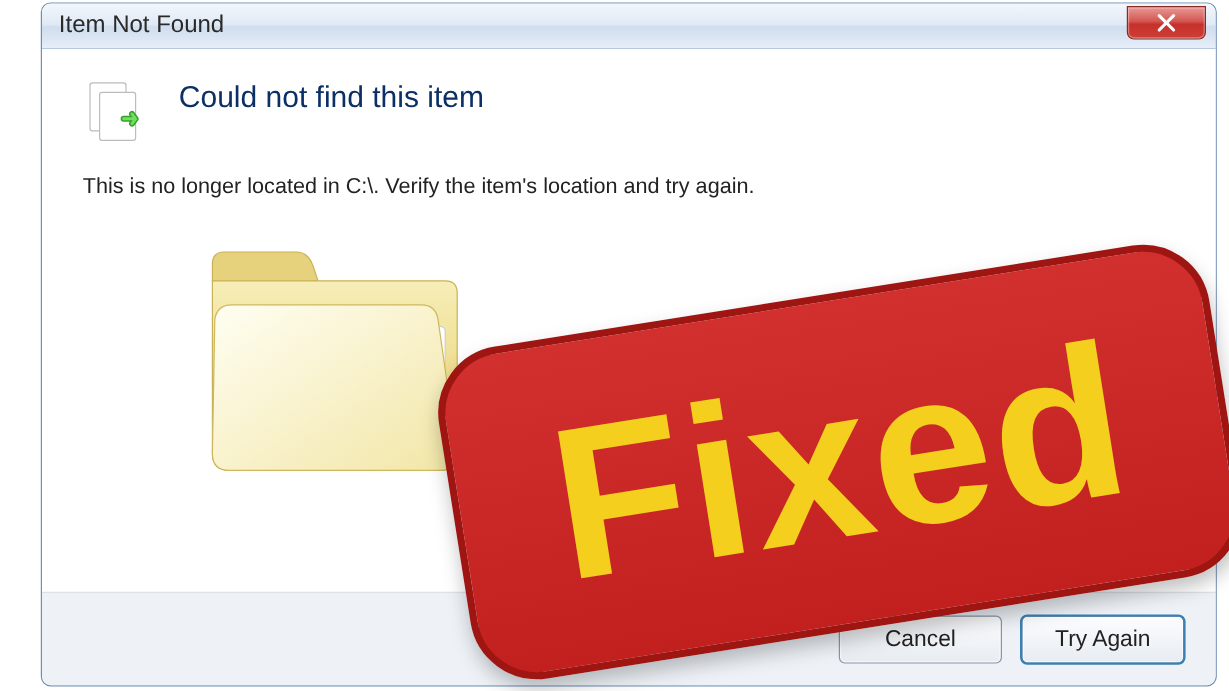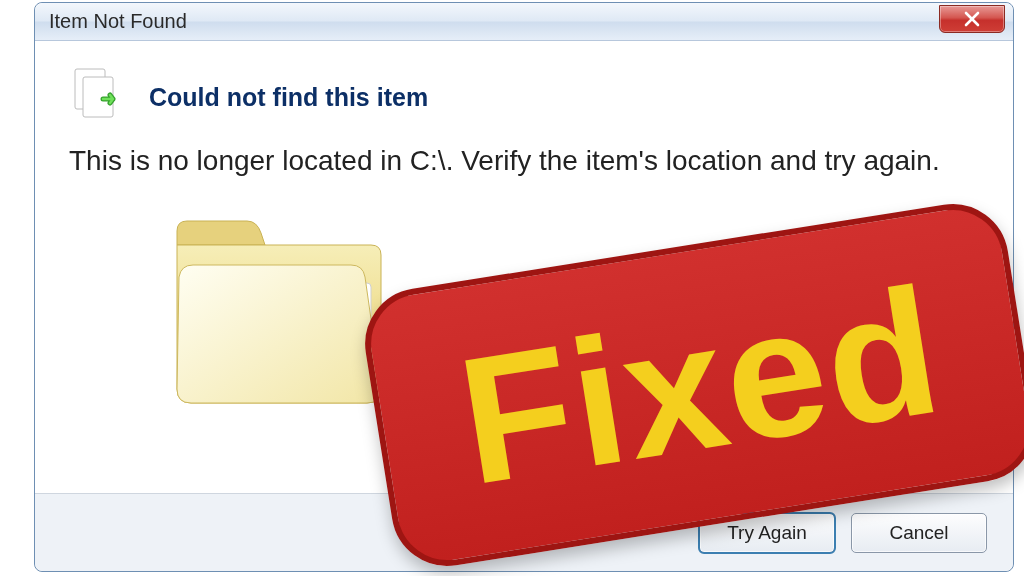--- a/index.html
+++ b/index.html
@@ -38,22 +38,22 @@
   .close-x line { stroke: #fff; stroke-width: 2.6; stroke-linecap: round; }
 
   .body {
     padding: 26px 34px 12px 34px;
     background: #fff;
     height: 452px;
     position: relative;
   }
   .head-row { display: flex; align-items: flex-start; gap: 22px; }
   .doc-ico { width: 58px; height: 58px; flex: 0 0 auto; }
-  .heading { font-size: 25px; color: #0c2f66; font-weight: 700; margin-top: 16px; }
-  .desc { font-size: 28px; color: #222; margin-top: 20px; }
+  .heading { font-size: 25px; color: #0c2f66; font-weight: 400; }
+  .desc { font-size: 18px; color: #222; margin-top: 20px; }
   .item-row { display: flex; gap: 36px; margin-top: 14px; align-items: flex-start; padding-left: 90px; }
   .folder-ico { width: 230px; height: 230px; }
   .item-meta { font-size: 22px; color: #222; line-height: 1.35; padding-top: 4px; }
 
   .footer {
     border-top: 1px solid #cfd6df;
     background: #eef2f7;
     height: 78px;
     border-radius: 0 0 8px 8px;
     display: flex; align-items: center; justify-content: flex-end;
@@ -134,20 +134,20 @@
           </linearGradient>
         </defs>
         <rect x="162" y="92" width="50" height="108" rx="4" fill="#fff" stroke="#cfcfcf"></rect>
         <rect x="172" y="188" width="30" height="8" fill="#3a8fd6"></rect>
         <path d="M18 198 Q18 212 32 212 L208 212 Q222 212 222 198 L206 86 Q204 74 192 74 L34 74 Q22 74 20 86 Z" fill="url(#g2)" stroke="#cdb85e"></path>
       </svg>
     </div>
   </div>
 
   <div class="footer">
+    <button class="btn">Cancel</button>
     <button class="btn default">Try Again</button>
-    <button class="btn">Cancel</button>
   </div>
 </div>
 
 <div class="sticker">
   <span class="sticker-text">Fixed</span>
 </div>
 
 </body></html>

